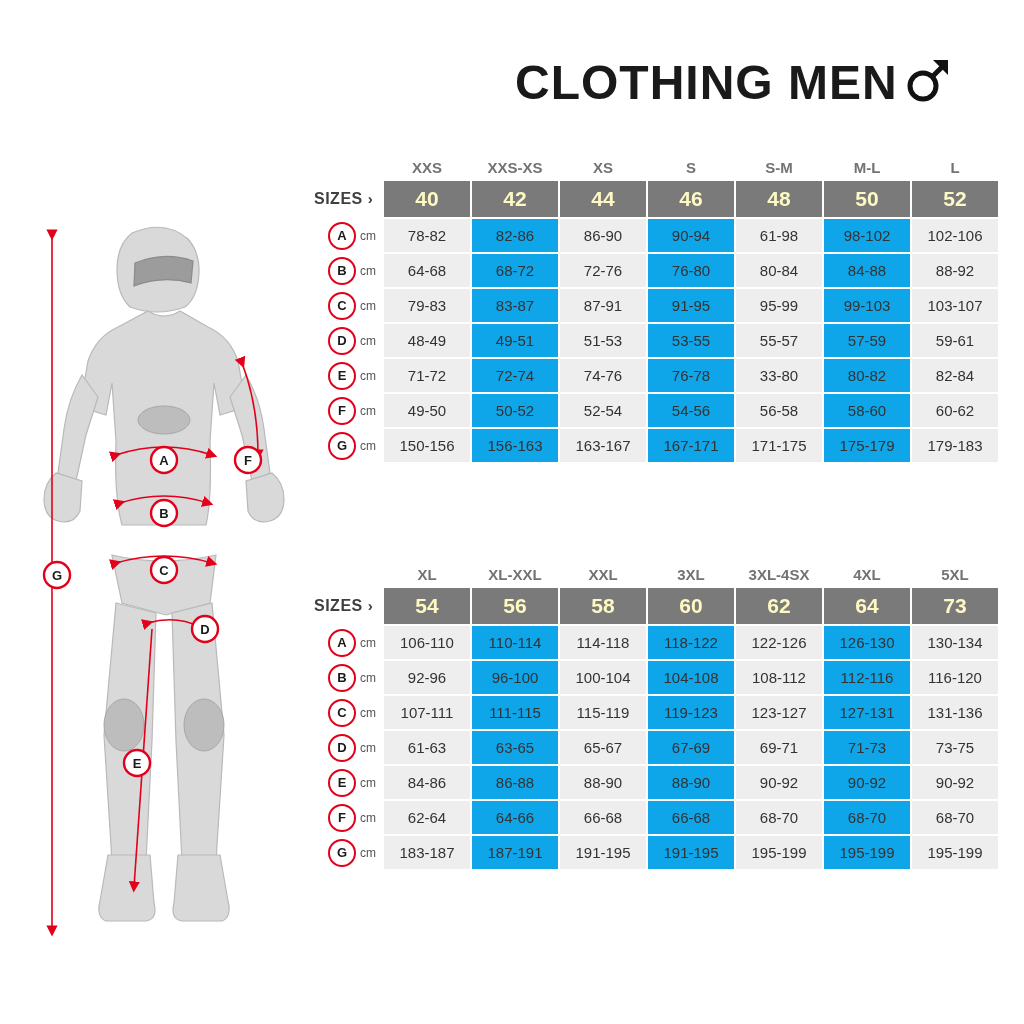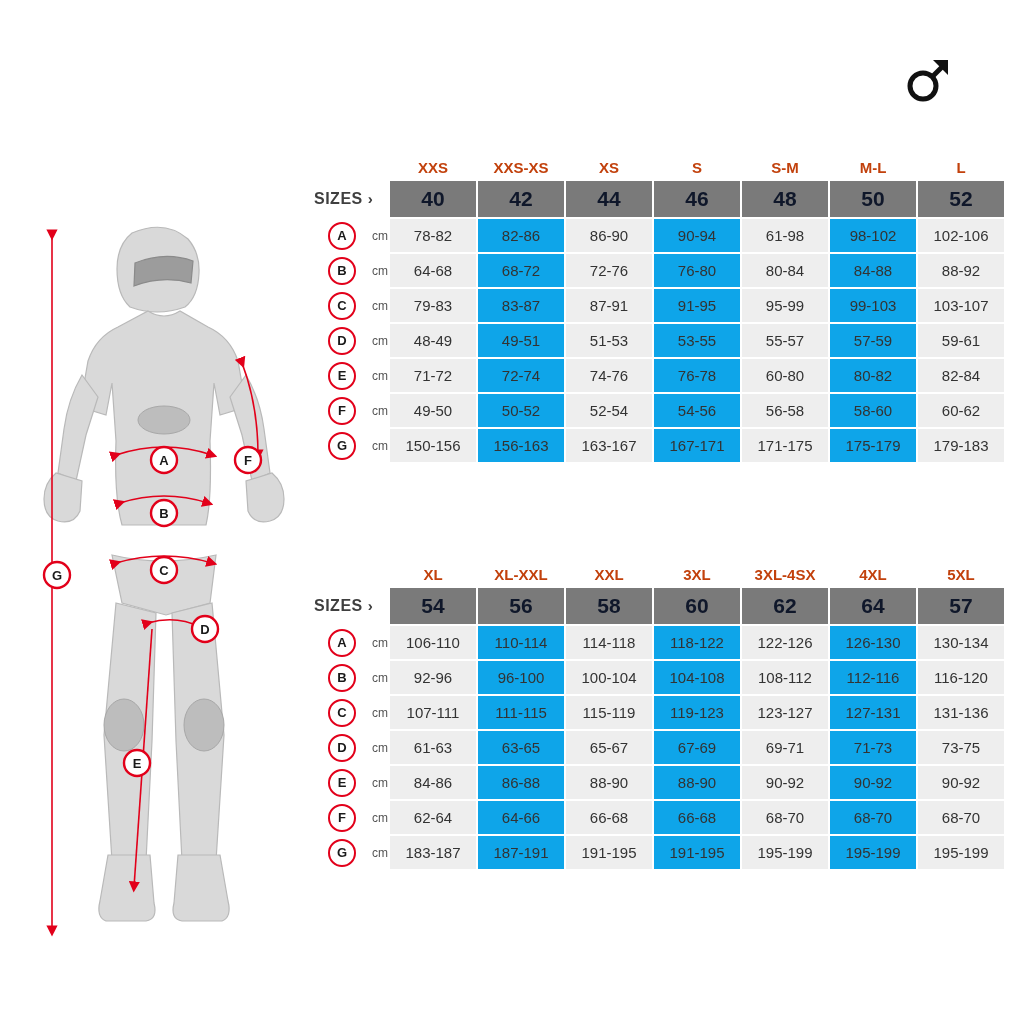--- a/index.html
+++ b/index.html
@@ -50,27 +50,27 @@
   .sizes-label{
     font-size:16px;font-weight:bold;color:#3f3f3f;
     letter-spacing:.5px;
     padding-right:6px;
     white-space:nowrap;
   }
   .sizes-arrow{font-size:15px;color:#3f3f3f;}
 
   .hdr-name{
     text-align:center;
-    font-size:15px;font-weight:bold;color:#c2410c;
+    font-size:15px;font-weight:bold;color:#737373;
     height:26px;vertical-align:bottom;
     padding-bottom:3px;
     white-space:nowrap;
   }
   .hdr-num{
-    background:#7a7a7a;color:#0f172a;
+    background:#7a7a7a;color:#fef9c3;
     text-align:center;font-weight:bold;font-size:21px;
     height:36px;width:86px;
     vertical-align:middle;
   }
 
   .row-cell{
     background:#eeeeee;
     text-align:center;
     font-size:15px;color:#333333;
     height:33px;width:86px;
@@ -89,29 +89,30 @@
     width:24px;height:24px;border-radius:50%;
     background:#ffffff;border:2px solid #e2001a;
     color:#1a1a1a;font-weight:bold;font-size:13px;
     line-height:24px;text-align:center;
     vertical-align:middle;
     margin-left:14px;
   }
   .cm{
     display:inline-block;
     font-size:12px;color:#555555;
-    margin-left:16px;vertical-align:middle;
+    margin-left:4px;vertical-align:middle;
   }
 </style>
 </head>
 <body>
 
 <div class="header">
 
 
+  <div class="title">CLOTHING MEN</div>
 
   <div class="title-male">
     <svg width="46" height="46" viewBox="0 0 46 46">
       <circle cx="18" cy="29" r="13" fill="none" stroke="#111" stroke-width="5"></circle>
       <line x1="27" y1="20" x2="41" y2="6" stroke="#111" stroke-width="5"></line>
       <polygon points="43,3 43,18 28,3" fill="#111"></polygon>
     </svg>
   </div>
 </div>
 
@@ -280,21 +281,21 @@
         <td class="row-cell">59-61</td>
       </tr>
       <tr>
         <td class="rowlabel">
           <span class="badge">E</span><span class="cm">cm</span>
         </td>
         <td class="row-cell">71-72</td>
         <td class="row-cell alt">72-74</td>
         <td class="row-cell">74-76</td>
         <td class="row-cell alt">76-78</td>
-        <td class="row-cell">60-80</td>
+        <td class="row-cell">33-80</td>
         <td class="row-cell alt">80-82</td>
         <td class="row-cell">82-84</td>
       </tr>
       <tr>
         <td class="rowlabel">
           <span class="badge">F</span><span class="cm">cm</span>
         </td>
         <td class="row-cell">49-50</td>
         <td class="row-cell alt">50-52</td>
         <td class="row-cell">52-54</td>
@@ -336,21 +337,21 @@
         <td class="sizes-label">
           <span>SIZES</span>
           <span class="sizes-arrow">›</span>
         </td>
         <td class="hdr-num">54</td>
         <td class="hdr-num">56</td>
         <td class="hdr-num">58</td>
         <td class="hdr-num">60</td>
         <td class="hdr-num">62</td>
         <td class="hdr-num">64</td>
-        <td class="hdr-num">57</td>
+        <td class="hdr-num">73</td>
       </tr>
 
       <tr>
         <td class="rowlabel">
           <span class="badge">A</span><span class="cm">cm</span>
         </td>
         <td class="row-cell">106-110</td>
         <td class="row-cell alt">110-114</td>
         <td class="row-cell">114-118</td>
         <td class="row-cell alt">118-122</td>

